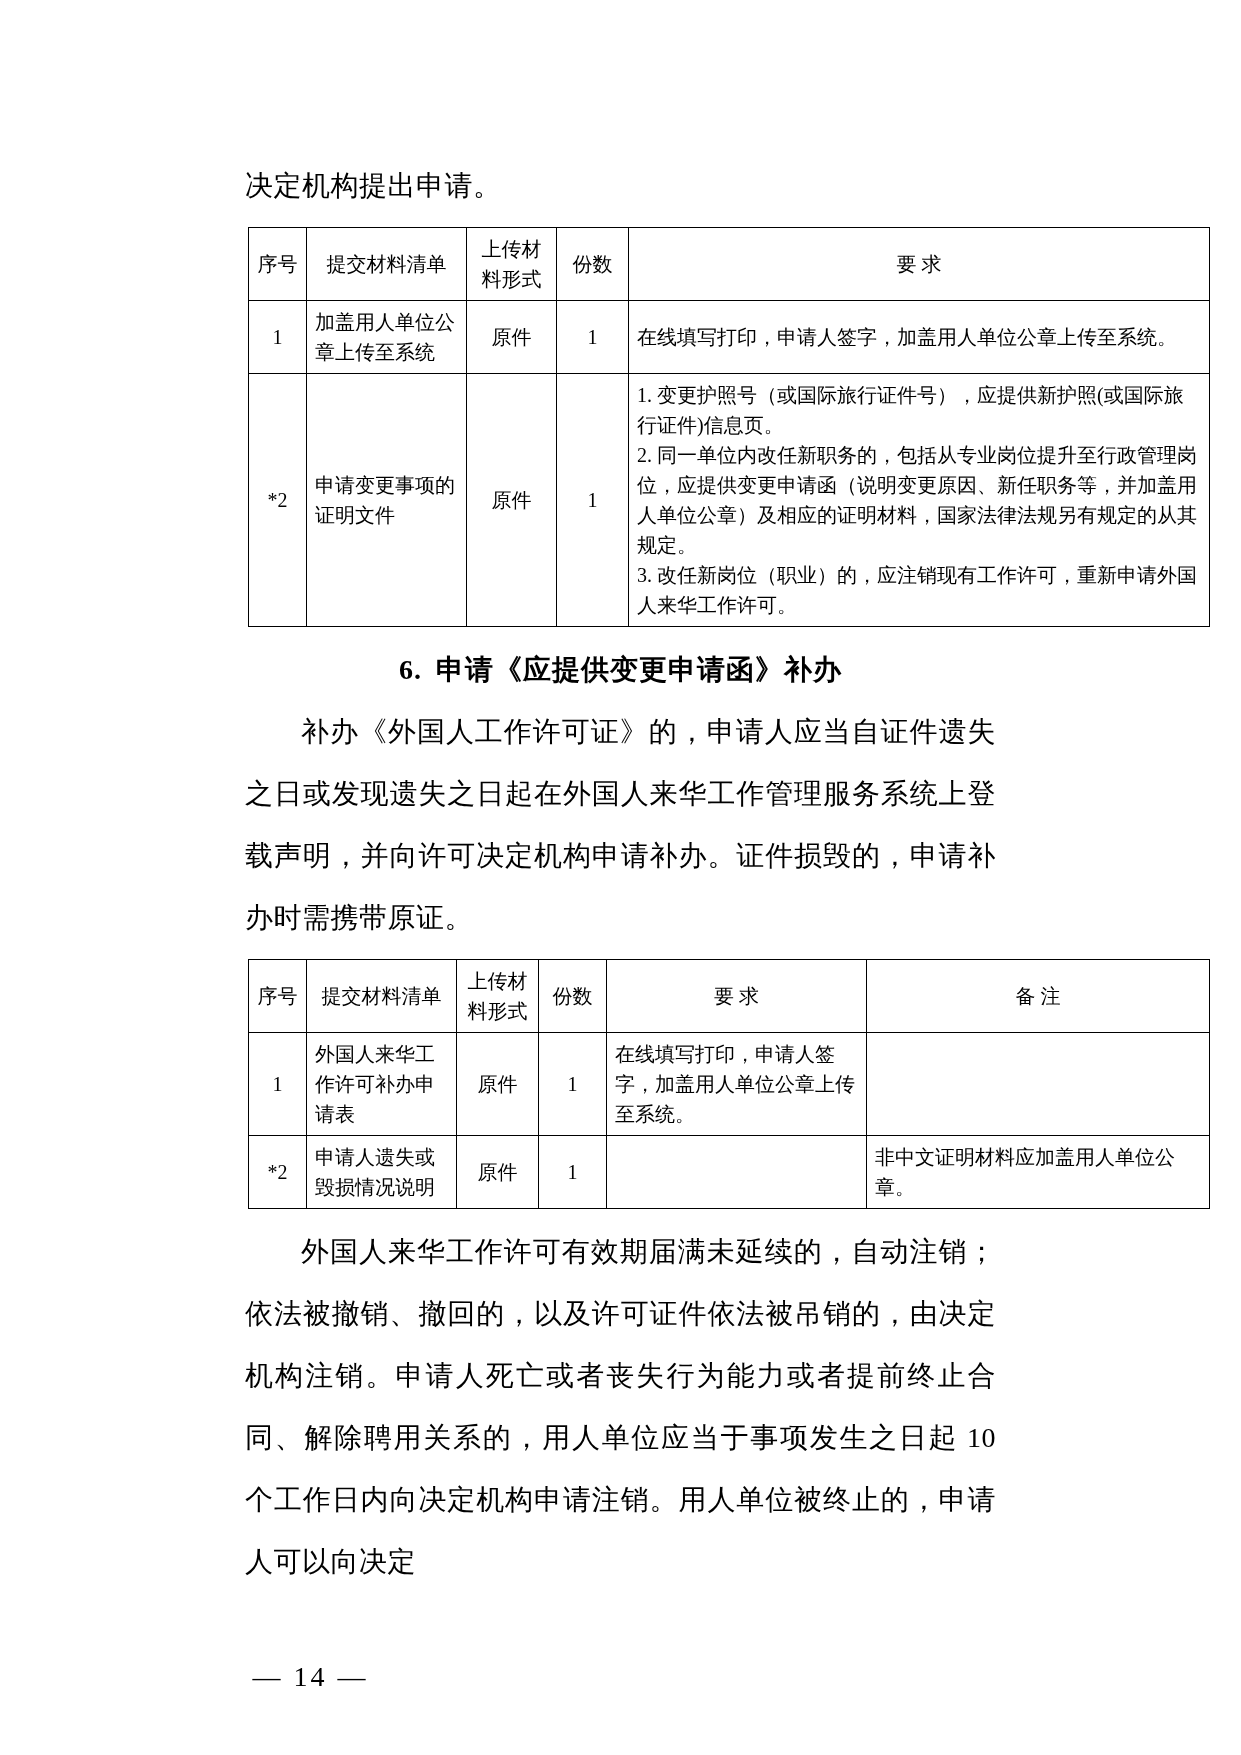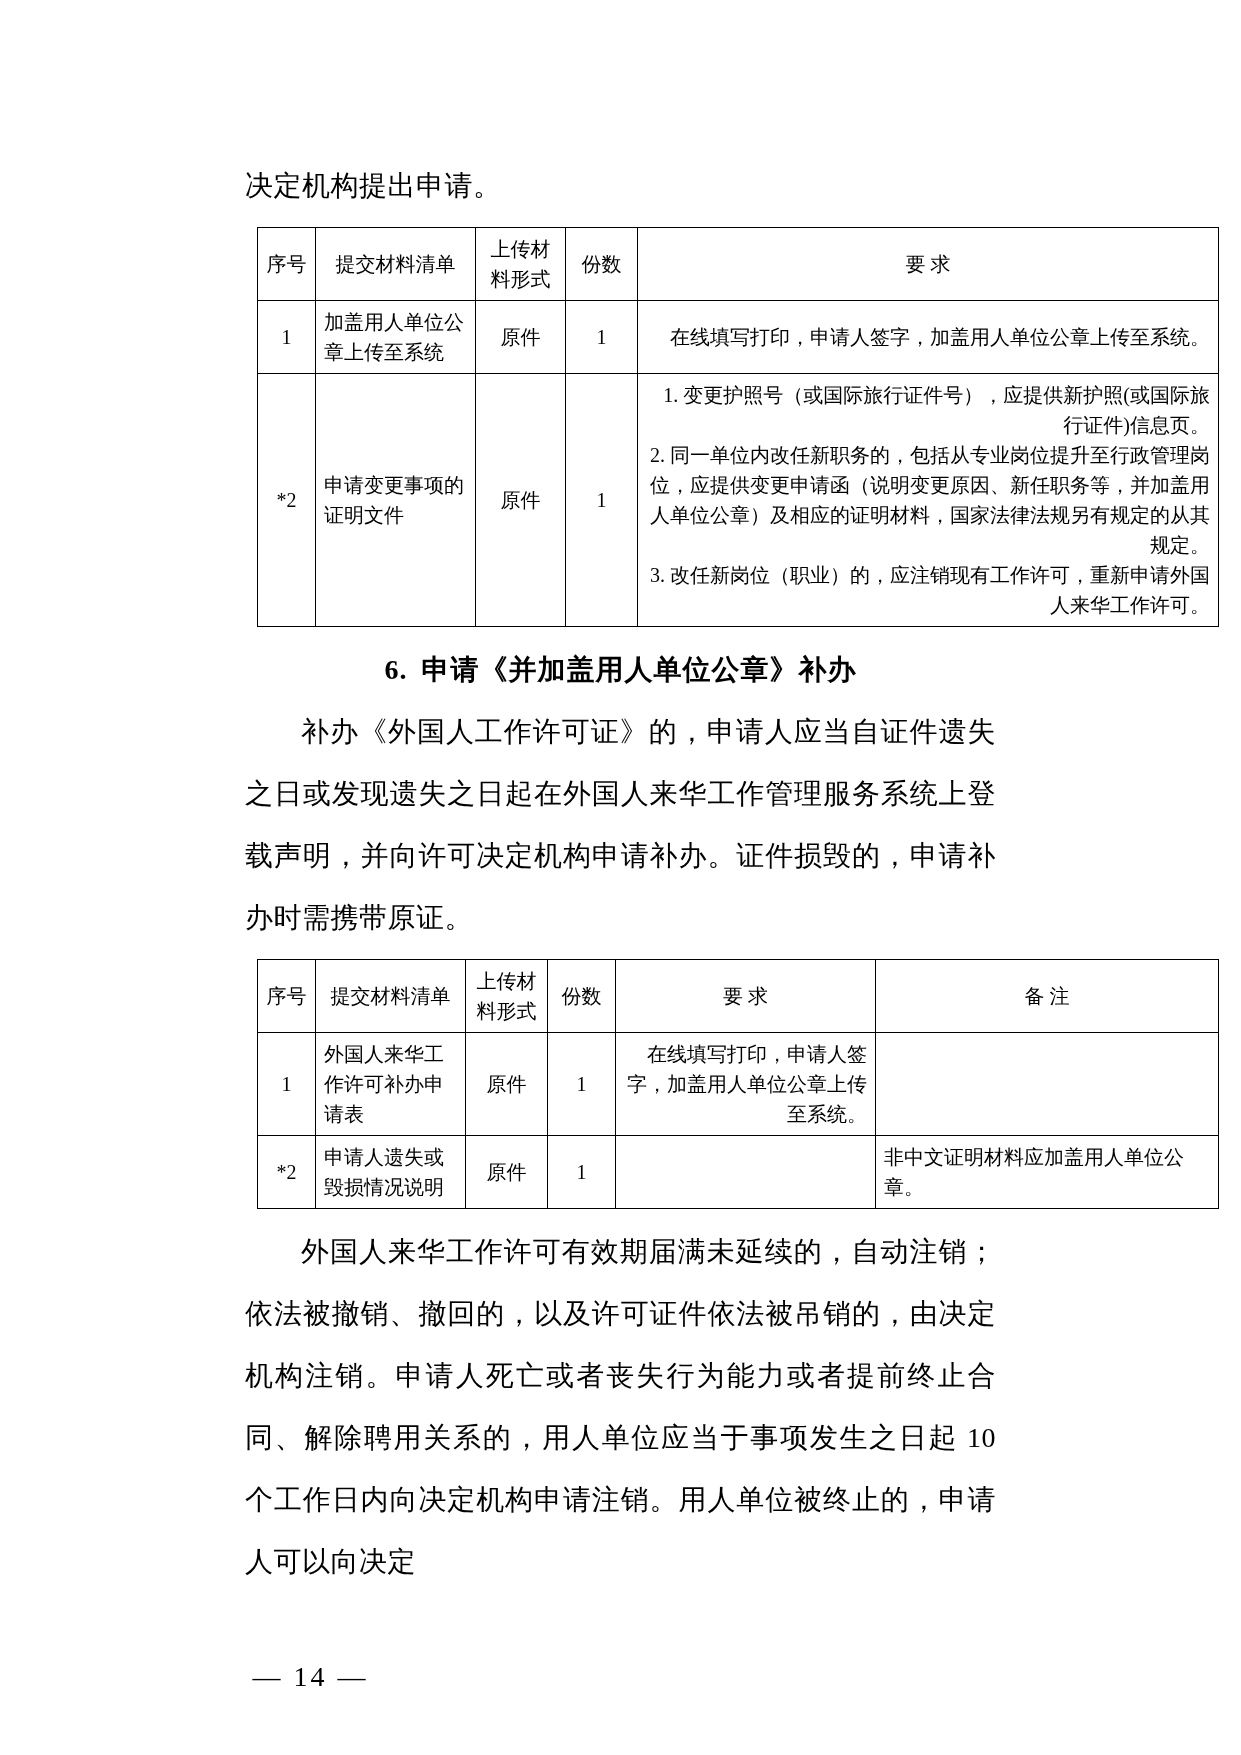--- a/index.html
+++ b/index.html
@@ -38,39 +38,39 @@
     text-align: center;
     letter-spacing: 1px;
     margin: 10px 0 0 0;
   }
   .section-heading .num {
     margin-right: 14px;
   }
   table.doc-table {
     border-collapse: collapse;
     width: 962px;
-    margin: 10px 0 12px 12px;
+    margin: 10px 0 12px 3px;
     table-layout: fixed;
   }
   table.doc-table td, table.doc-table th {
     border: 1px solid #000000;
     padding: 6px 8px;
     font-size: 20px;
     line-height: 30px;
     vertical-align: middle;
     font-weight: normal;
   }
   .hdr {
     text-align: center;
   }
   .c-center {
     text-align: center;
   }
   .req-cell {
-    text-align: right;
+    text-align: left;
     vertical-align: middle;
   }
   .footer {
     position: absolute;
     left: 0;
     right: 0;
     bottom: 62px;
     text-align: center;
     font-size: 28px;
     letter-spacing: 3px;
@@ -120,21 +120,21 @@
           <td class="c-center">1</td>
           <td class="req-cell" style="white-space: pre-line;">1. 变更护照号（或国际旅行证件号），应提供新护照(或国际旅行证件)信息页。
 2. 同一单位内改任新职务的，包括从专业岗位提升至行政管理岗位，应提供变更申请函（说明变更原因、新任职务等，并加盖用人单位公章）及相应的证明材料，国家法律法规另有规定的从其规定。
 3. 改任新岗位（职业）的，应注销现有工作许可，重新申请外国人来华工作许可。</td>
         </tr>
       </tbody>
     </table>
   </div>
 
   <h2 class="section-heading">
-    <span class="num">6.</span><span>申请《并加盖用人单位公章》补办</span>
+    <span class="num">6.</span><span>申请《应提供变更申请函》补办</span>
   </h2>
 
   <p class="body-text indent2">补办《外国人工作许可证》的，申请人应当自证件遗失之日或发现遗失之日起在外国人来华工作管理服务系统上登载声明，并向许可决定机构申请补办。证件损毁的，申请补办时需携带原证。</p>
 
   <div class="tbl-wrap">
     <table class="doc-table">
       <colgroup>
         <col style="width:58px">
         <col style="width:150px">
         <col style="width:82px">

